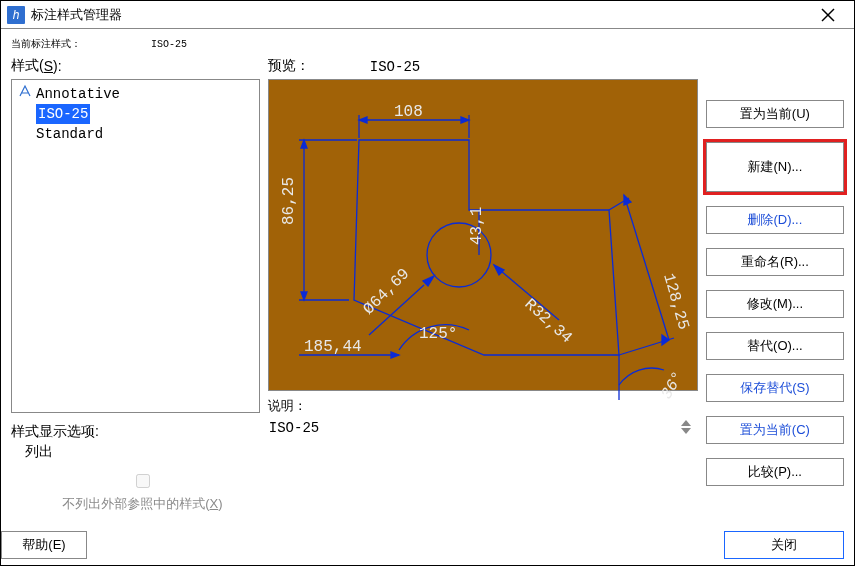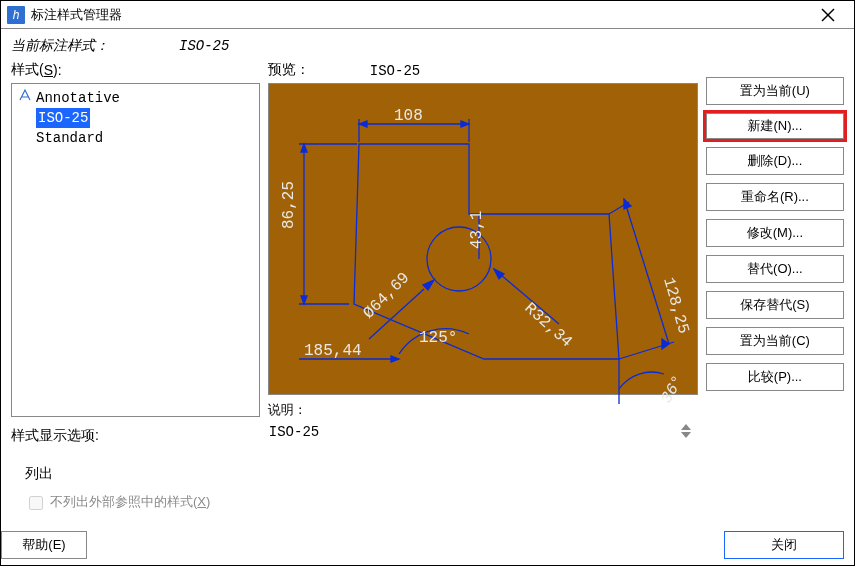--- a/index.html
+++ b/index.html
@@ -4,43 +4,43 @@
 <style>
   * { box-sizing: border-box; }
   html, body { margin:0; padding:0; font-family: "Microsoft YaHei", "SimSun", Arial, sans-serif; font-size: 13px; background:#fff; color:#000; }
   .window { width:855px; height:566px; border:1px solid #000; position:relative; }
   .titlebar { height:28px; border-bottom:1px solid #888; display:flex; align-items:center; padding:0 6px; }
   .app-icon { width:18px; height:18px; background:#2f6fd0; color:#fff; display:flex; align-items:center; justify-content:center; font-style:italic; font-size:12px; border-radius:1px; }
   .title-text { margin-left:6px; font-size:13px; }
   .close-btn { margin-left:auto; width:40px; height:26px; display:flex; align-items:center; justify-content:center; }
   .close-btn svg { width:14px; height:14px; }
   .body { padding:8px 10px 6px 10px; }
-  .row-current { display:flex; align-items:center; margin-bottom:6px; font-size:14px;font-style:italic; }
+  .row-current { display:flex; align-items:center; margin-bottom:6px; font-size:10px; }
   .row-current .val { margin-left:70px; font-family: "Courier New", monospace; }
   .cols { display:flex; gap:8px; }
   .col-left { width:252px; }
   .col-mid { flex:1; }
-  .col-right { width:140px; display:flex; flex-direction:column; gap:8px; padding-top:16px; }
+  .col-right { width:140px; display:flex; flex-direction:column; gap:14px; padding-top:16px;justify-content:center; }
   .label-row { font-size:14px; margin-bottom:4px; display:flex; align-items:center; }
   .underline { text-decoration: underline; }
   .listbox { border:1px solid #888; height:334px; background:#fff; padding:4px 6px; font-family: "Courier New", monospace; font-size:14px; line-height:20px; overflow:auto; }
   .list-line { display:flex; align-items:center; gap:4px; padding-left:0; }
   .list-line.selected .txt { background:#1a66ff; color:#fff; padding:0 2px; }
   .anno-icon { display:inline-block; }
   .preview-header { display:flex; align-items:flex-end; margin-bottom:4px; font-size:14px; }
   .preview-header .pv-val { margin-left:60px; font-family:"Courier New", monospace; }
   .preview-box { border:1px solid #888; width:430px; height:312px; background:#a16207; position:relative; }
   .list-opts { margin-top:10px; font-size:14px; }
   .select-wrap { position:relative; width:208px; margin-top:2px; }
   select { width:100%; height:24px; border:1px solid #888; background:#fff; font-size:13px; padding:0 4px; font-family: inherit; }
-  .chk { display:flex; align-items:flex-start; gap:4px; margin-top:10px; color:#8a8a8a; font-size:13px; }
+  .chk { display:flex; align-items:center; gap:4px; margin-top:10px; color:#8a8a8a; font-size:13px;flex-direction:column; }
   .chk input { width:14px; height:14px; }
   .btn { height:28px; border:1px solid #888; background:#fff; display:flex; align-items:center; justify-content:center; font-size:13px; cursor:default; }
-  .btn.disabled { color:#000000; }
-  .btn.highlight { outline:3px solid #e02020; outline-offset:0; padding:2px 0; height:26px; }
+  .btn.disabled { color:#1d4ed8; }
+  .btn.highlight { outline:3px solid #e02020; outline-offset:0; padding:2px 0; height:50px; }
   .desc-block { margin-top:6px; }
   .desc-box { border:1px solid transparent; padding:4px 0; display:flex; align-items:flex-start; }
   .desc-text { font-family:"Courier New", monospace; font-size:14px; flex:1; }
   .spin { width:16px; display:flex; flex-direction:column; gap:2px; }
   .spin .tri { width:0; height:0; border-left:5px solid transparent; border-right:5px solid transparent; }
   .spin .up { border-bottom:6px solid #888; }
   .spin .dn { border-top:6px solid #888; }
   .bottom-bar { position:absolute; bottom:6px; left:0; right:10px; display:flex; align-items:center; }
   .bottom-bar .btn { width:86px; }
   .bottom-bar .btn.wide { width:120px; border:1px solid #1a66ff; }
@@ -89,21 +89,21 @@
             <span class="txt">ISO-25</span>
           </div>
           <div class="list-line">
             <span style="width:14px"></span>
             <span class="txt">Standard</span>
           </div>
         </div>
 
         <div class="list-opts">
           <div>样式显示选项:</div>
-          <div style="margin-top:20px; margin-left:14px;">
+          <div style="margin-top:2px; margin-left:14px;">
             <div>列出</div>
             <label class="chk">
               <input type="checkbox" disabled="" style="">
               <span><span>不列出外部参照中的样式(</span><span class="underline">X</span><span>)</span></span>
             </label>
           </div>
         </div>
       </div>
 
       <div class="col-mid">

